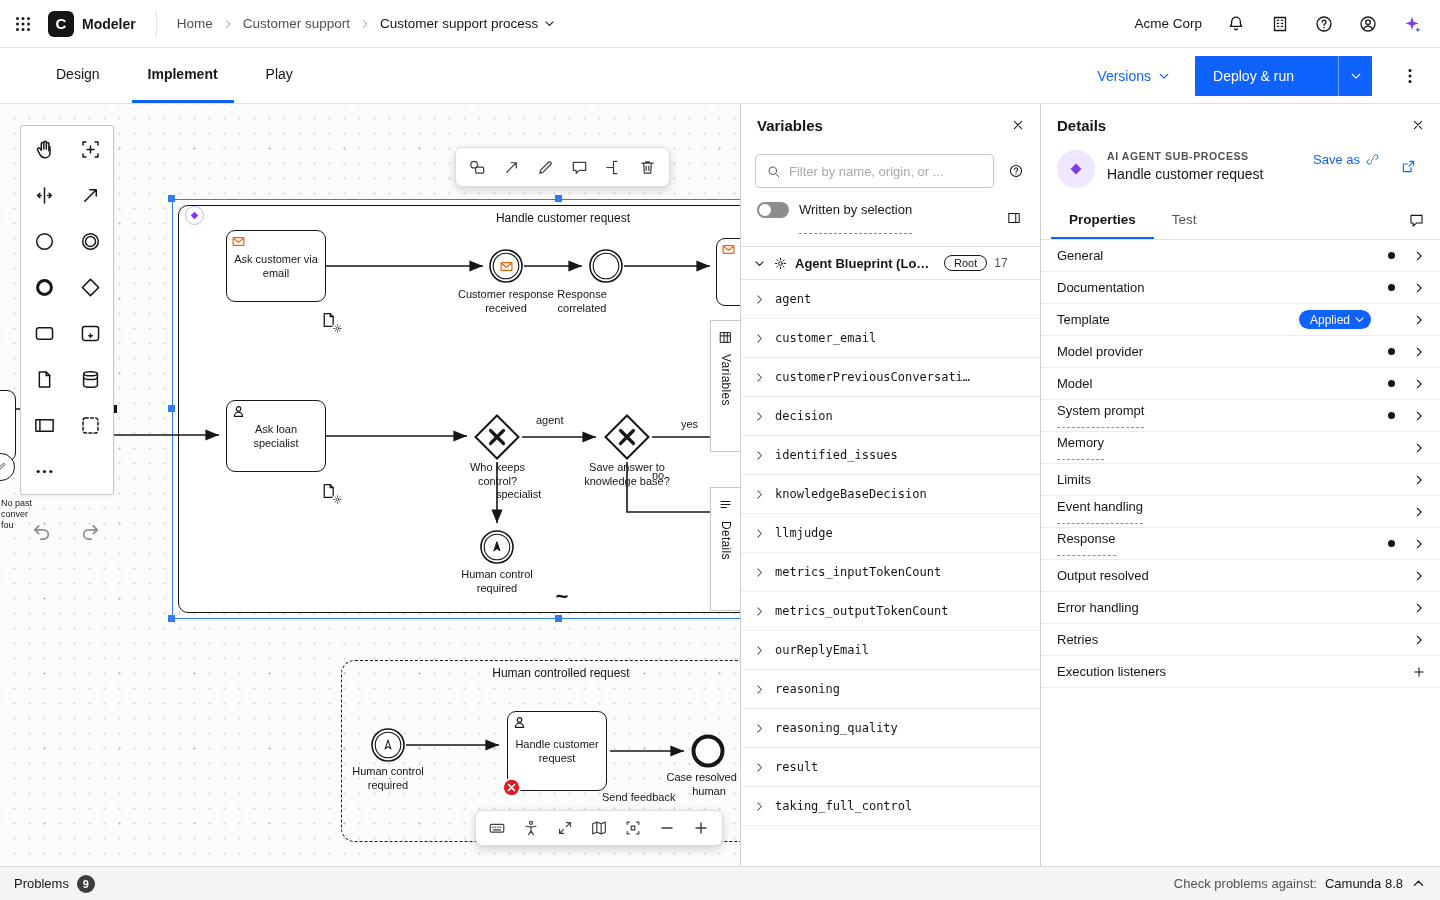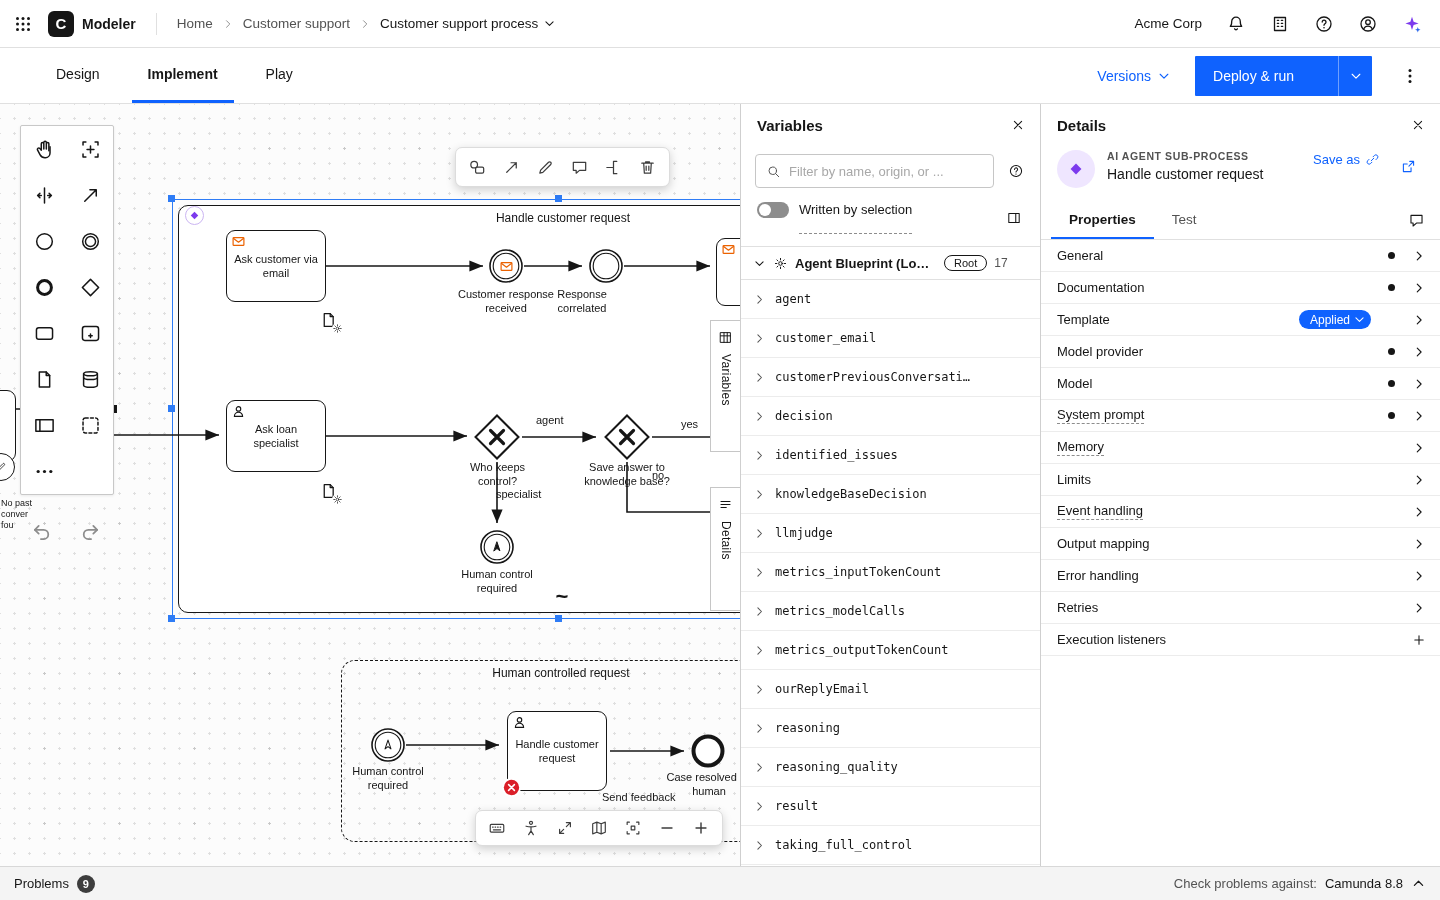--- a/index.html
+++ b/index.html
@@ -130,21 +130,21 @@
   .save-as .ic{width:15px;height:15px;color:var(--accent)}
   .launch-btn .ic{width:17px;height:17px;color:var(--accent)}
   #detail-tabs{display:flex;align-items:center;border-bottom:1px solid var(--line);padding-left:10px;height:38px;flex:none}
   .dtab{padding:0 18px;height:100%;display:flex;align-items:center;font-size:13.5px;color:var(--gray);border-bottom:2px solid transparent;cursor:pointer}
   .dtab.active{color:var(--ink);font-weight:700;border-color:var(--accent)}
   .comment-btn{margin-left:auto;margin-right:8px}
   .comment-btn .ic{width:17px;height:17px}
   #prop-rows{overflow:hidden;flex:1}
   .prop-row{display:flex;align-items:center;justify-content:space-between;height:32px;padding:0 14px 0 16px;border-bottom:1px solid #ececec;cursor:pointer}
   .prop-label{font-size:13px}
-  .prop-label.u{border-bottom:1px dashed #8d8d8d;padding-bottom:1px}
+  .prop-label.u{border-bottom:1px dashed #8d8d8d;padding-bottom:9px}
   .prop-right{display:flex;align-items:center;gap:17px}
   .dot{width:7px;height:7px;border-radius:50%;background:var(--ink)}
   .dot.hide{visibility:hidden}
   .prop-right .act{width:14px;height:14px}
   .applied-badge{display:flex;align-items:center;gap:3px;background:var(--accent);color:#fff;font-size:12px;padding:2.5px 5px 2.5px 11px;border-radius:12px}
   .applied-badge .ic{width:13px;height:13px;color:#fff}
 
   
   #status-bar{position:absolute;left:0;top:866px;width:1440px;height:34px;background:#f4f4f4;border-top:1px solid #d8d8d8;display:flex;align-items:center;justify-content:space-between;padding:0 14px;z-index:20}
   .problems{display:flex;align-items:center;gap:8px;font-size:13px}
@@ -873,28 +873,20 @@
           </svg>
         </span>
         <span class="mono">metrics_inputTokenCount</span>
       </div>
       <div class="var-row">
         <span class="ic">
           <svg viewBox="0 0 20 20" fill="none" stroke="currentColor" stroke-width="1.3" stroke-linecap="round" stroke-linejoin="round">
             <path d="M7.5 4.5 13 10l-5.5 5.5" stroke-width="1.6"></path>
           </svg>
         </span>
-        <span class="mono">metrics_modelCalls</span>
-      </div>
-      <div class="var-row">
-        <span class="ic">
-          <svg viewBox="0 0 20 20" fill="none" stroke="currentColor" stroke-width="1.3" stroke-linecap="round" stroke-linejoin="round">
-            <path d="M7.5 4.5 13 10l-5.5 5.5" stroke-width="1.6"></path>
-          </svg>
-        </span>
         <span class="mono">metrics_outputTokenCount</span>
       </div>
       <div class="var-row">
         <span class="ic">
           <svg viewBox="0 0 20 20" fill="none" stroke="currentColor" stroke-width="1.3" stroke-linecap="round" stroke-linejoin="round">
             <path d="M7.5 4.5 13 10l-5.5 5.5" stroke-width="1.6"></path>
           </svg>
         </span>
         <span class="mono">ourReplyEmail</span>
       </div>
@@ -1086,21 +1078,32 @@
         <span class="prop-right">
           <span class="dot hide"></span>
           <span class="ic act">
             <svg viewBox="0 0 20 20" fill="none" stroke="currentColor" stroke-width="1.3" stroke-linecap="round" stroke-linejoin="round">
               <path d="M7.5 4.5 13 10l-5.5 5.5" stroke-width="1.6"></path>
             </svg>
           </span>
         </span>
       </div>
       <div class="prop-row">
-        <span class="prop-label">Output mapping</span>
+        <span class="prop-label u">Response</span>
+        <span class="prop-right">
+          <span class="dot"></span>
+          <span class="ic act">
+            <svg viewBox="0 0 20 20" fill="none" stroke="currentColor" stroke-width="1.3" stroke-linecap="round" stroke-linejoin="round">
+              <path d="M7.5 4.5 13 10l-5.5 5.5" stroke-width="1.6"></path>
+            </svg>
+          </span>
+        </span>
+      </div>
+      <div class="prop-row">
+        <span class="prop-label">Output resolved</span>
         <span class="prop-right">
           <span class="dot hide"></span>
           <span class="ic act">
             <svg viewBox="0 0 20 20" fill="none" stroke="currentColor" stroke-width="1.3" stroke-linecap="round" stroke-linejoin="round">
               <path d="M7.5 4.5 13 10l-5.5 5.5" stroke-width="1.6"></path>
             </svg>
           </span>
         </span>
       </div>
       <div class="prop-row">

